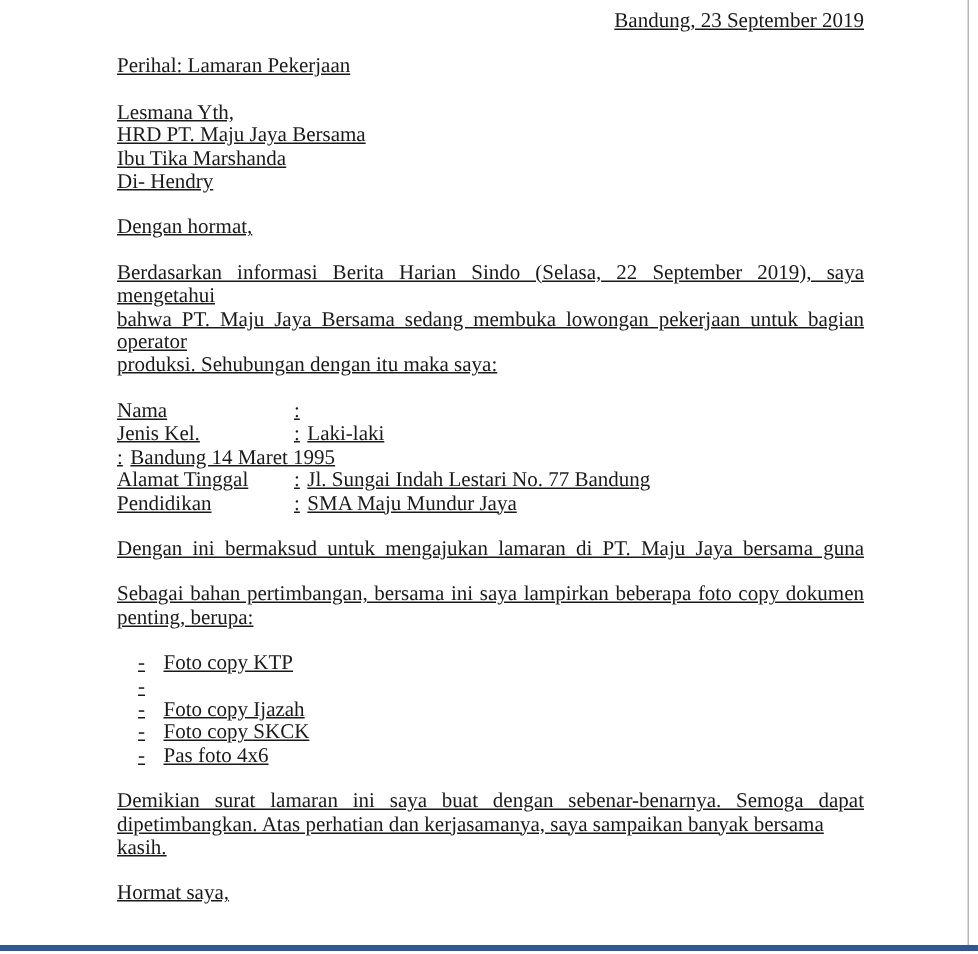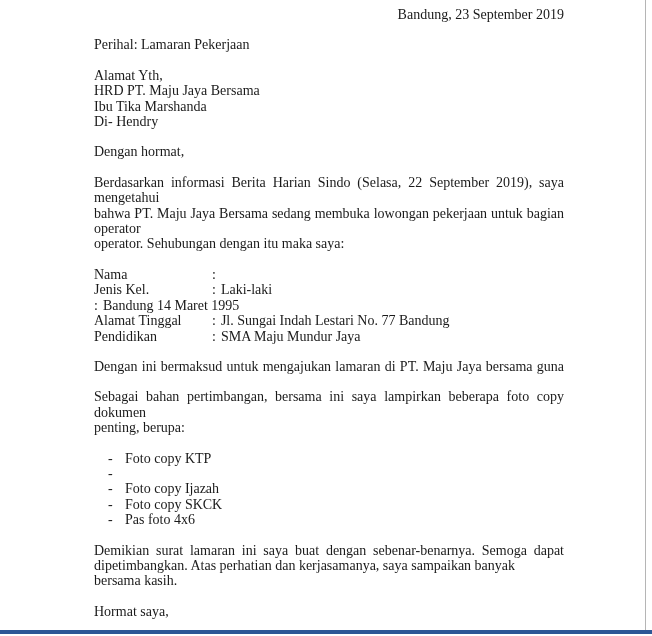--- a/index.html
+++ b/index.html
@@ -29,25 +29,26 @@
   .bottom-bar {
     position: absolute;
     left: 0;
     right: 0;
     bottom: 2px;
     height: 4px;
     background: #2d5796;
   }
   .letter {
     position: absolute;
-    left: 66px;
+    left: 78px;
     top: 7px;
     width: 498px;
+    text-decoration: underline;
   }
-  .block { margin-top: 15px; margin-left: 28px; }
+  .block { margin-top: 15px; }
   .date-line { text-align: right; }
   .jline {
     text-align: justify;
     text-align-last: justify;
   }
   .jline-last {
     text-align: left;
     text-align-last: left;
   }
   .bio-row { display: flex; }
@@ -63,32 +64,32 @@
 
 <div class="page">
 
   <div class="letter">
 
     <div class="date-line">Bandung, 23 September 2019</div>
 
     <div class="block">Perihal: Lamaran Pekerjaan</div>
 
     <div class="block">
-      <div>Alamat Yth,</div>
+      <div>Lesmana Yth,</div>
       <div>HRD PT. Maju Jaya Bersama</div>
       <div>Ibu Tika Marshanda</div>
       <div>Di- Hendry</div>
     </div>
 
     <div class="block">Dengan hormat,</div>
 
     <div class="block">
       <div class="jline">Berdasarkan informasi Berita Harian Sindo (Selasa, 22 September 2019), saya mengetahui</div>
       <div class="jline">bahwa PT. Maju Jaya Bersama sedang membuka lowongan pekerjaan untuk bagian operator</div>
-      <div class="jline jline-last">operator. Sehubungan dengan itu maka saya:</div>
+      <div class="jline jline-last">produksi. Sehubungan dengan itu maka saya:</div>
     </div>
 
     <div class="block">
       <div class="bio-row">
         <span class="bio-label">Nama</span>
         <span class="bio-sep">:</span>
       </div>
       <div class="bio-row">
         <span class="bio-label">Jenis Kel.</span>
         <span class="bio-sep">:</span>

